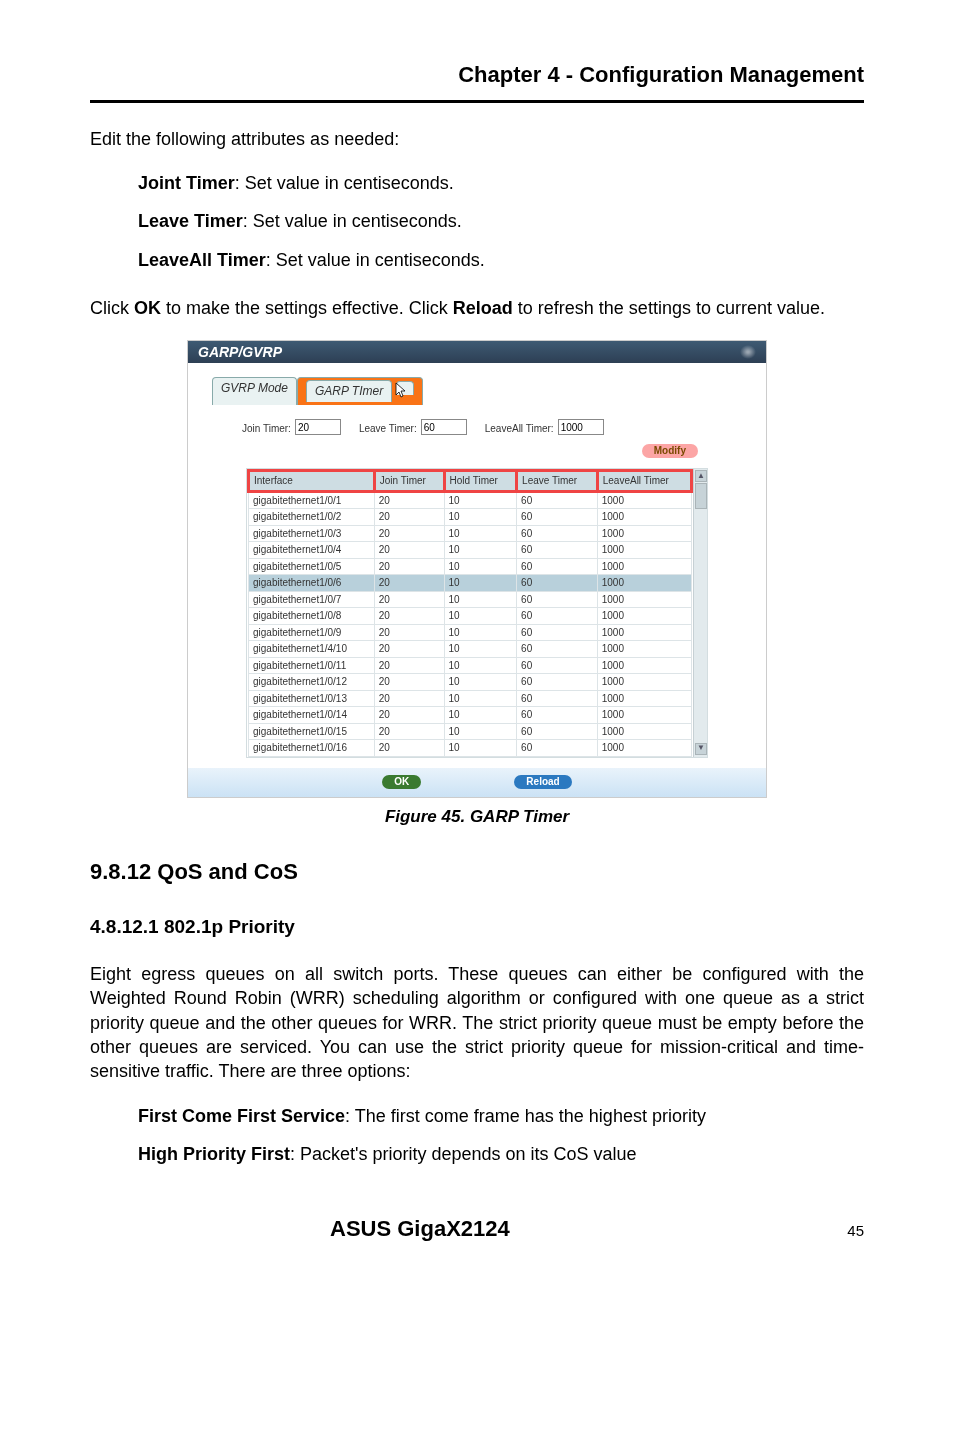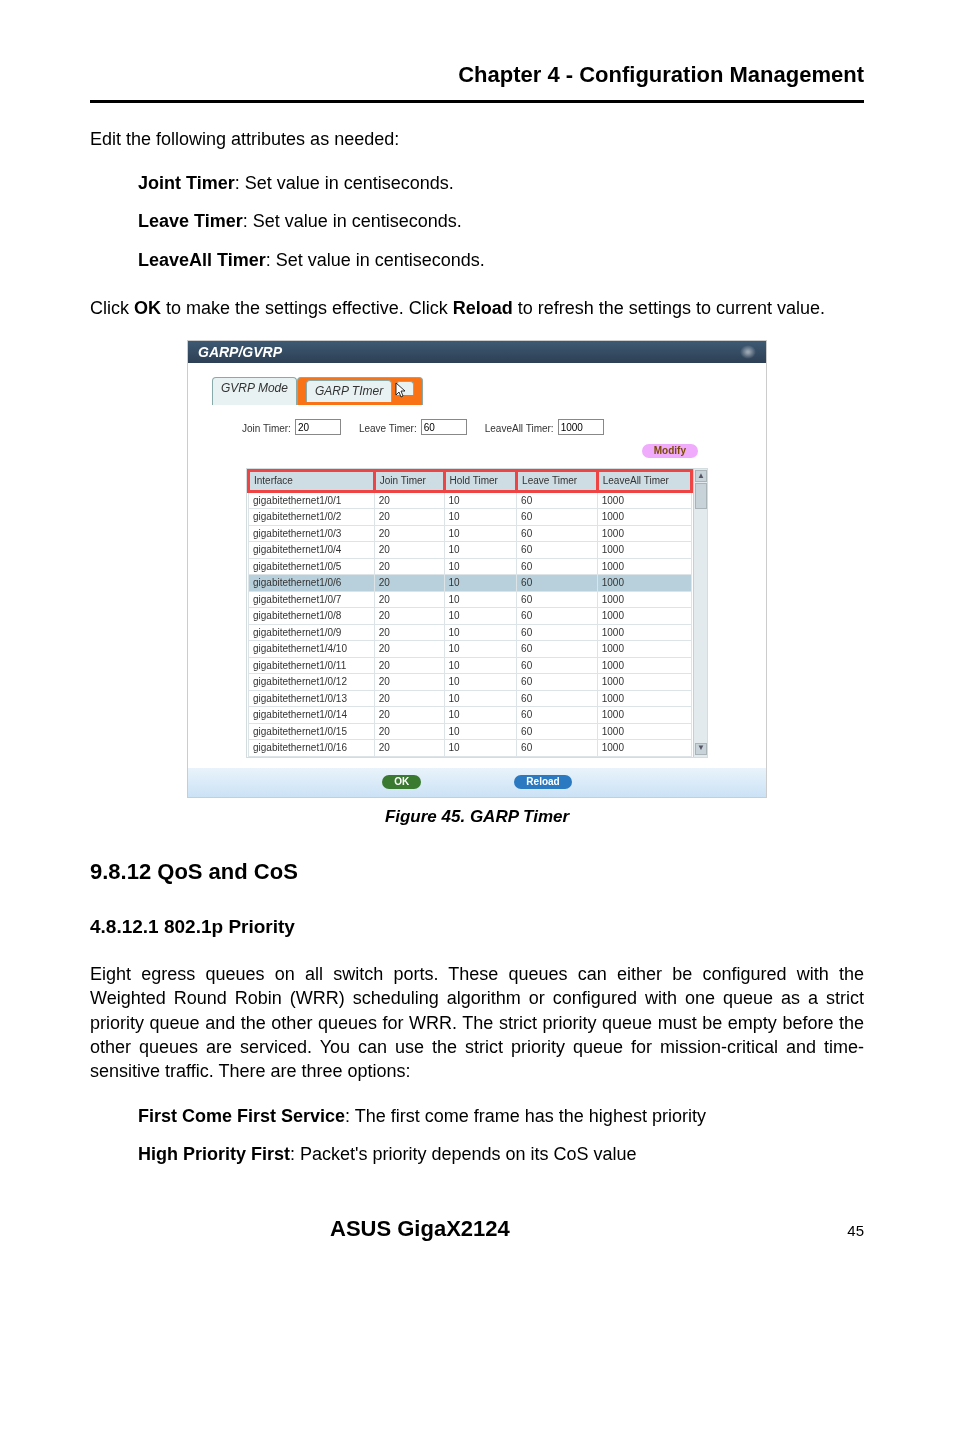--- a/index.html
+++ b/index.html
@@ -18,21 +18,21 @@
 .tabs { display: flex; gap: 0; margin-bottom: 14px; }
 .tabs span { display: inline-block; border: 1px solid #8aa; border-bottom: none; border-radius: 4px 4px 0 0; padding: 2px 8px 3px; background: #e9f2f2; font-size: 12px; font-style: italic; }
 .tabs .active { background: #f97316; position: relative; }
 .cursor { display: inline-block; width: 10px; height: 14px; position: relative; }
 .cursor svg { position: absolute; top: 0; left: -2px; }
 .timer-row { margin: 6px 0 8px 30px; font-size: 10px; display: flex; align-items: center; gap: 18px; }
 .timer-row label { display: inline-flex; align-items: flex-end; gap: 4px; }
 .timer-row input { width: 46px; height: 16px; border: 1px solid #888; font-size: 10px; padding: 0 2px; background: #fff; }
 .modify-row { text-align: right; margin: 6px 44px 10px 0; }
 .btn-modify, .btn-ok, .btn-reload { display: inline-block; border-radius: 9px; font-size: 10px; padding: 1px 12px 2px; font-weight: bold; cursor: pointer; border: none; }
-.btn-modify { background: #f0abfc; color: #7a4a00; }
+.btn-modify { background: #fca5a5; color: #7a4a00; }
 .btn-ok { background: #3a7a30; color: #fff; }
 .btn-reload { background: #2b79c0; color: #fff; }
 .grid { margin: 4px 34px 0 34px; border: 1px solid #d3dde0; font-size: 10px; }
 .grid table { width: 100%; border-collapse: collapse; }
 .grid th { background: #cedde3; font-weight: normal; border: 3px solid #ef4444; padding: 2px 4px; text-align: left; }
 .grid td { border: 1px solid #dde4e7; padding: 1px 4px; background: #fff; }
 .grid tr.hl td { background: #b8d0db; }
 .grid-wrap { display: flex; }
 .grid-table { flex: 1; }
 .scrollbar { width: 14px; background: #e2eaed; border-left: 1px solid #c6d0d4; position: relative; }

